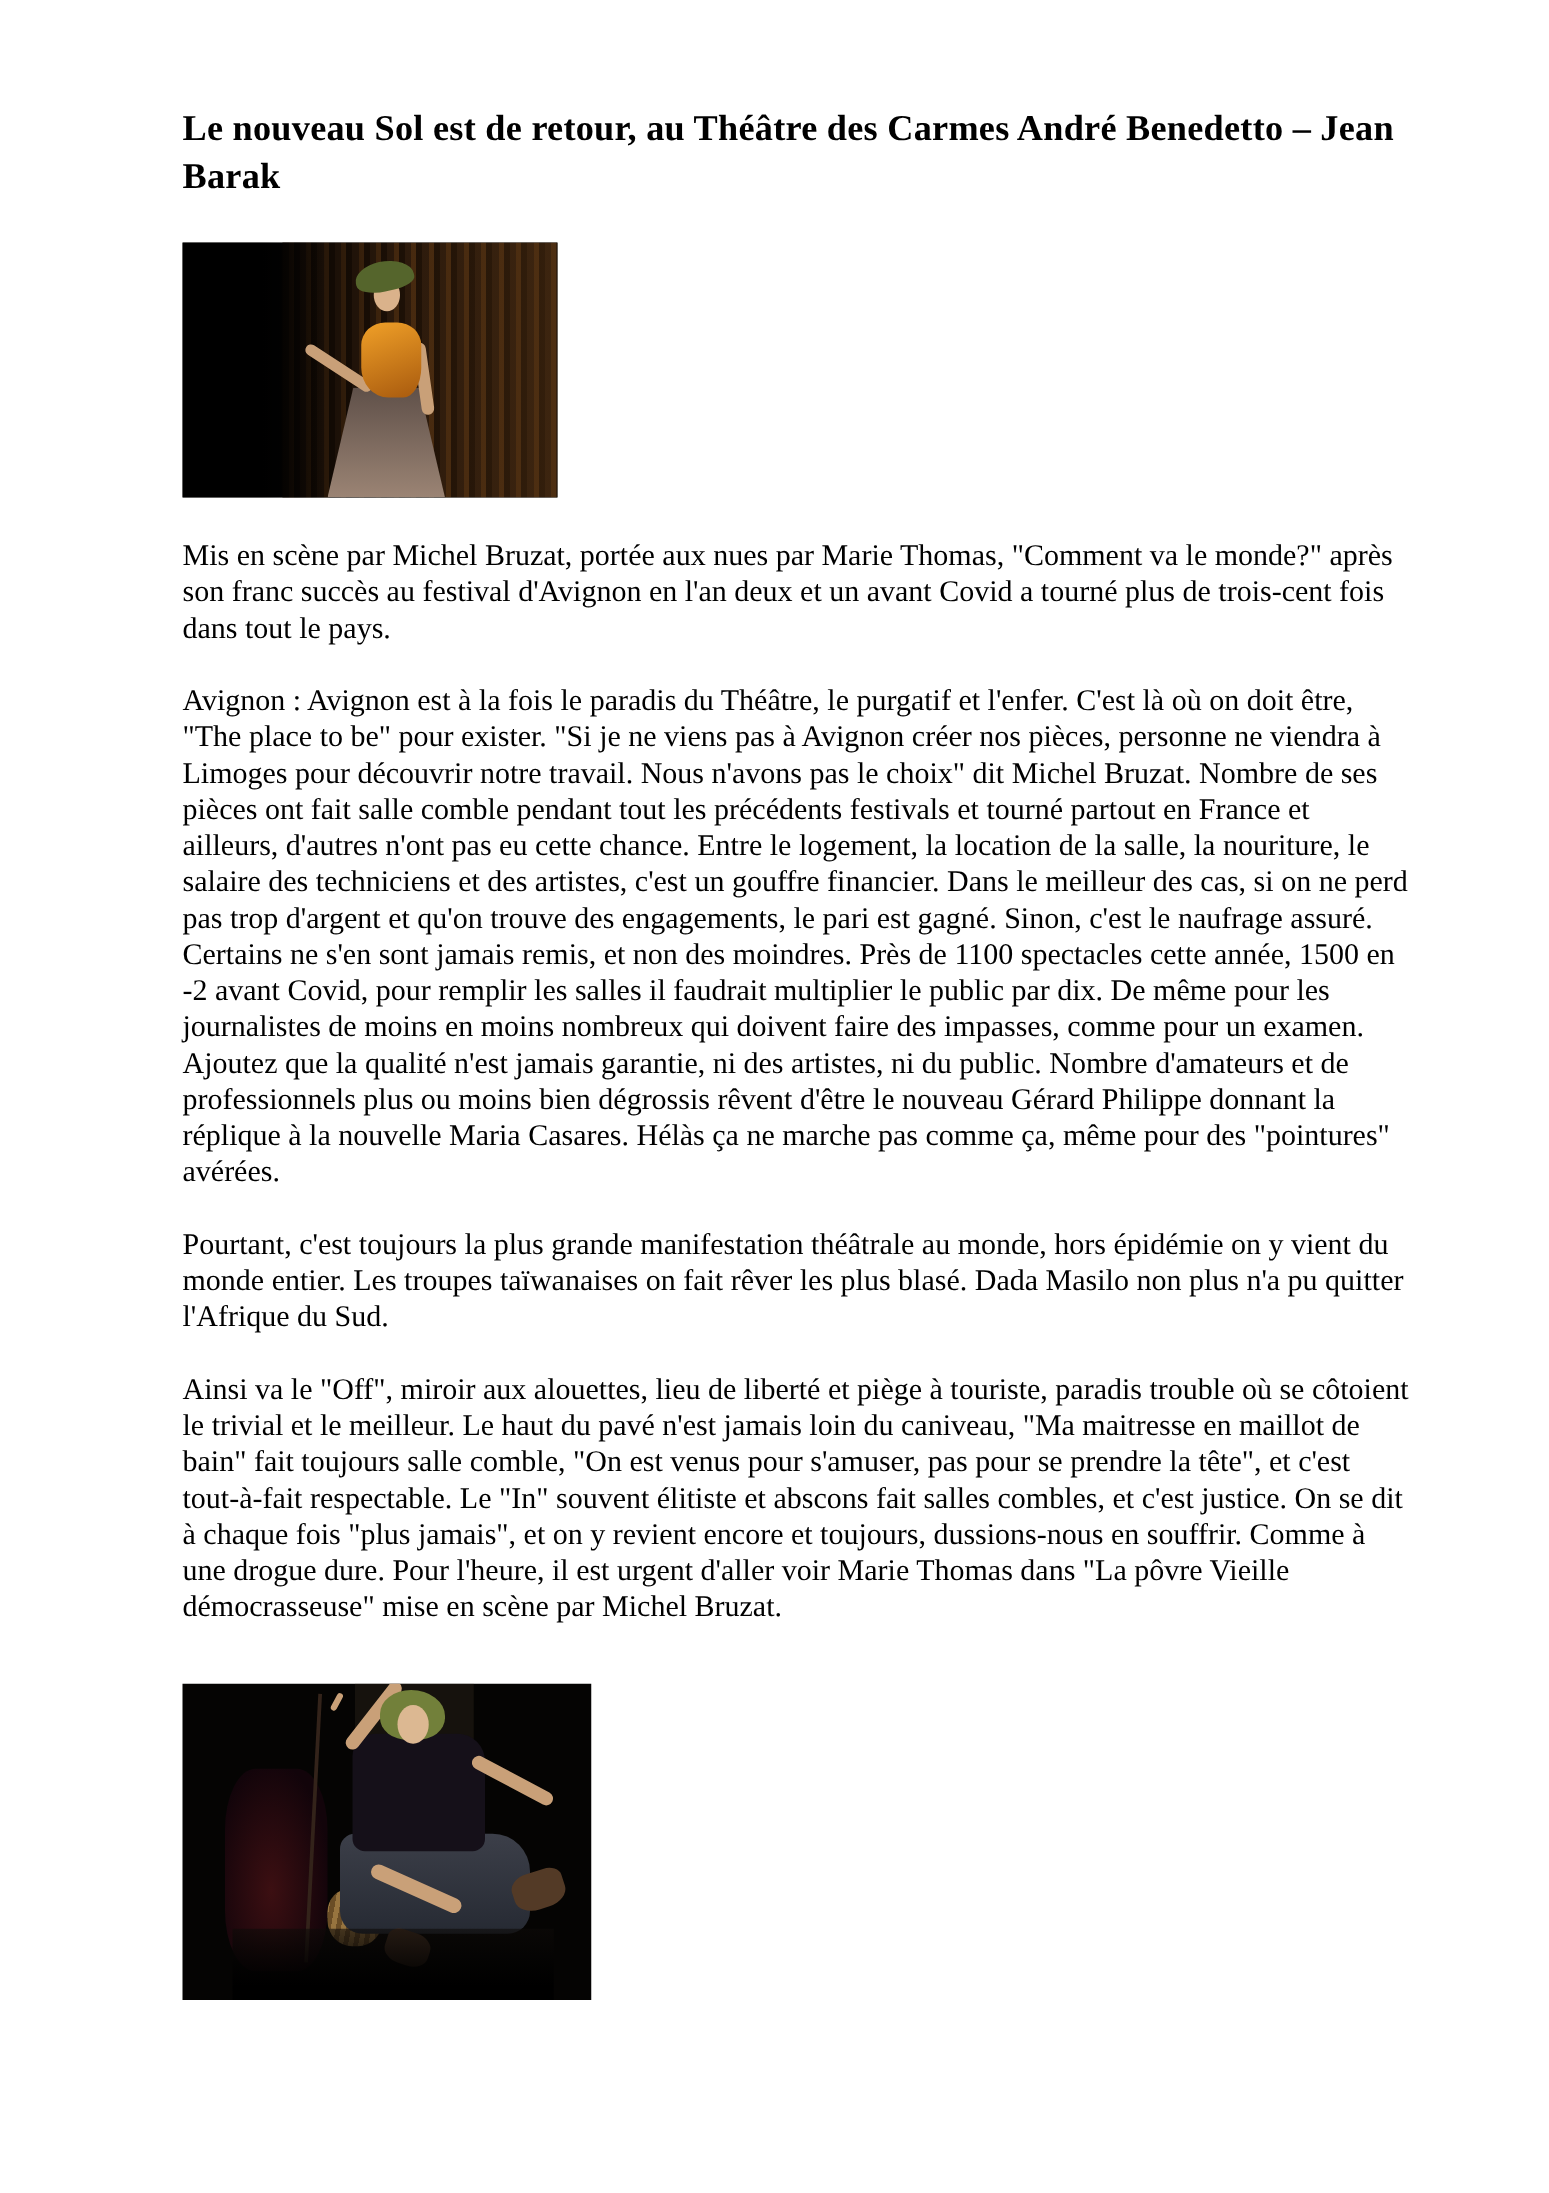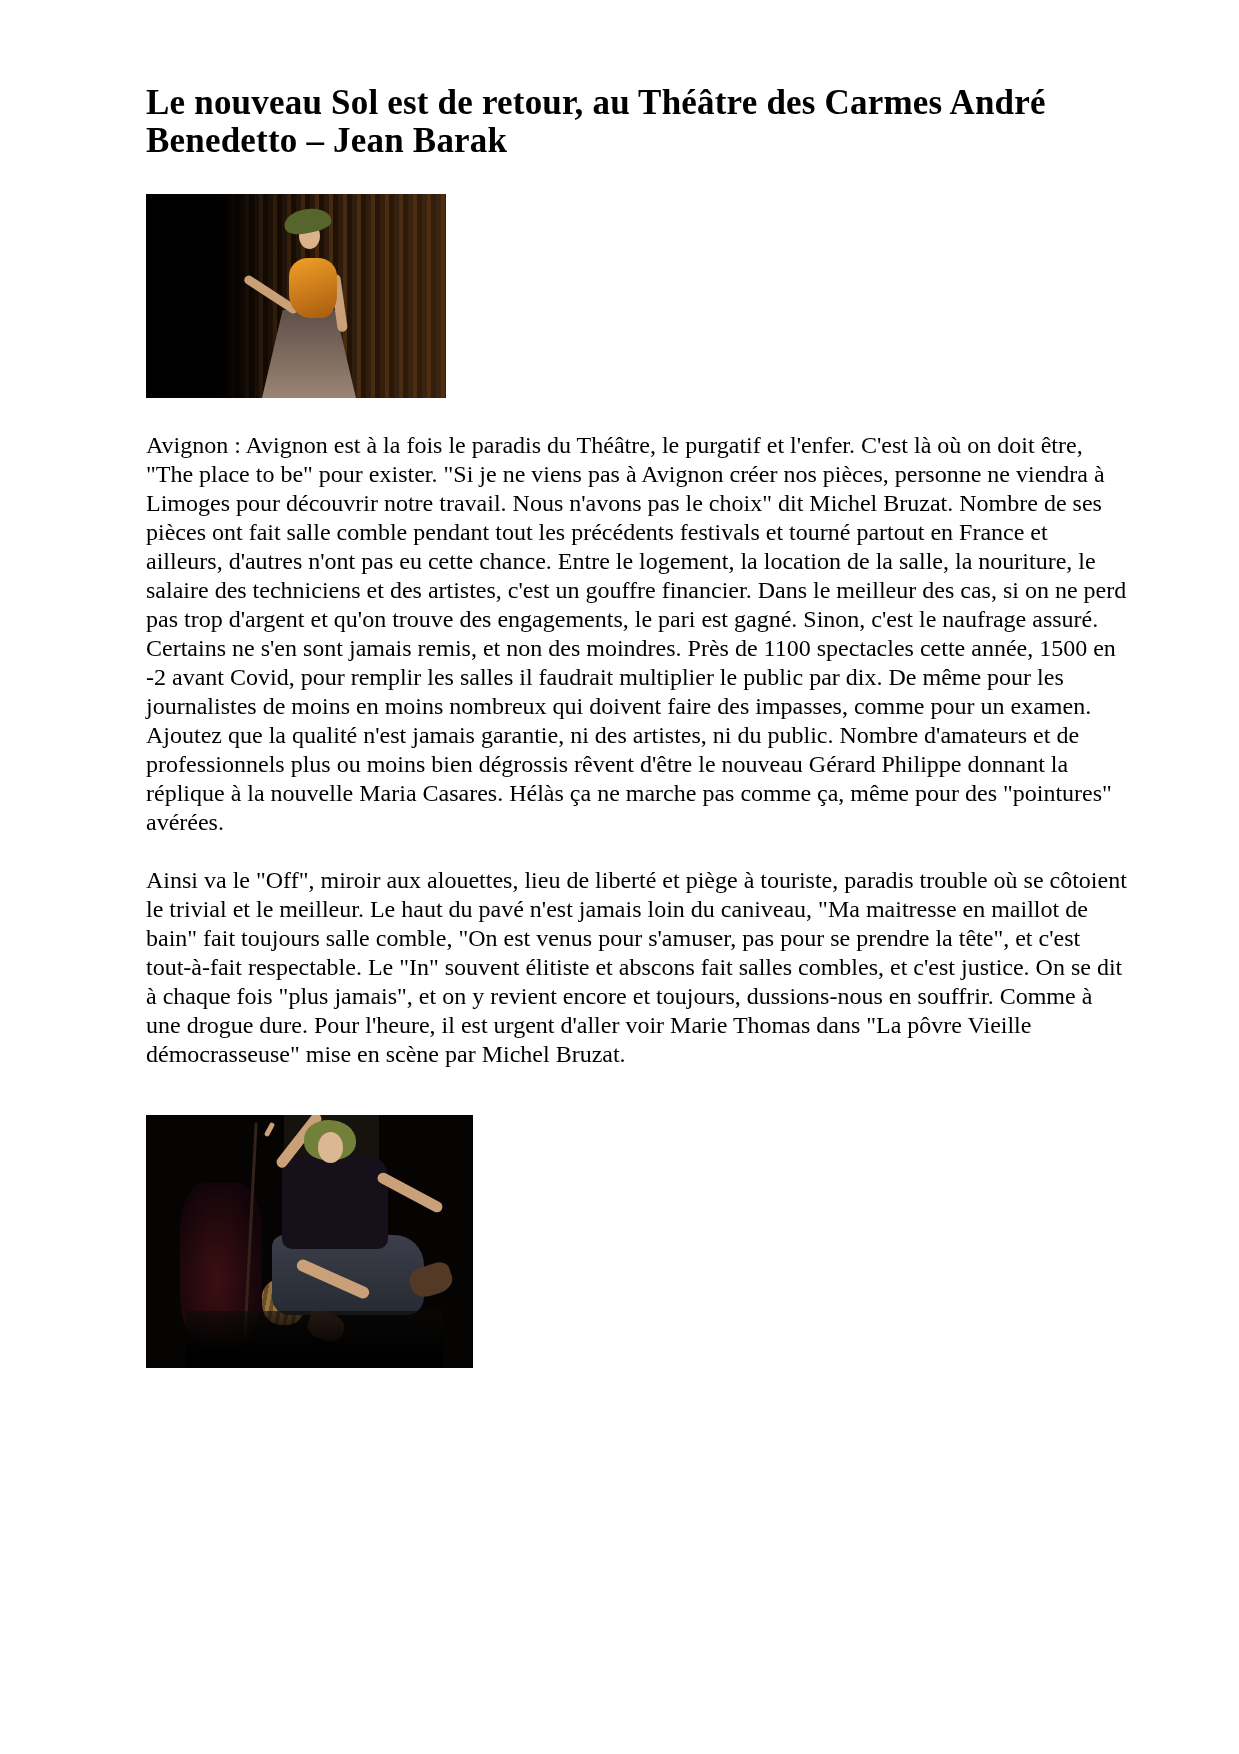--- a/index.html
+++ b/index.html
@@ -13,21 +13,21 @@
     height: 1754px;
     background: #ffffff;
     box-sizing: border-box;
     padding: 84px 110px 0 146px;
     font-family: "Liberation Serif", serif;
     color: #000000;
     overflow: hidden;
   }
   h1.title {
     margin: 0 0 34px 0;
-    font-size: 35px;
+    font-size: 29px;
     line-height: 38px;
     font-weight: bold;
     max-width: 980px;
     letter-spacing: 0.2px;
   }
   p.para {
     margin: 0 0 29px 0;
     font-size: 24px;
     line-height: 29px;
     max-width: 983px;
@@ -144,25 +144,31 @@
     <div class="p1-curtain"></div>
     <div class="p1-wing"></div>
     <div class="p1-skirt"></div>
     <div class="p1-arm-left"></div>
     <div class="p1-arm-right"></div>
     <div class="p1-corset"></div>
     <div class="p1-head"></div>
     <div class="p1-hat"></div>
   </figure>
 
+  <p class="para">
+    <span>Mis en scène par Michel Bruzat, portée aux nues par Marie Thomas, "Comment va le monde?" après son franc succès au festival d'Avignon en l'an deux et un avant Covid a tourné plus de trois-cent fois dans tout le pays.</span>
+  </p>
 
   <p class="para">
     <span class="lead">Avignon :</span><span> Avignon est à la fois le paradis du Théâtre, le purgatif et l'enfer. C'est là où on doit être, "The place to be" pour exister. "Si je ne viens pas à Avignon créer nos pièces, personne ne viendra à Limoges pour découvrir notre travail. Nous n'avons pas le choix" dit Michel Bruzat. Nombre de ses pièces ont fait salle comble pendant tout les précédents festivals et tourné partout en France et ailleurs, d'autres n'ont pas eu cette chance. Entre le logement, la location de la salle, la nouriture, le salaire des techniciens et des artistes, c'est un gouffre financier. Dans le meilleur des cas, si on ne perd pas trop d'argent et qu'on trouve des engagements, le pari est gagné. Sinon, c'est le naufrage assuré. Certains ne s'en sont jamais remis, et non des moindres. Près de 1100 spectacles cette année, 1500 en -2 avant Covid, pour remplir les salles il faudrait multiplier le public par dix. De même pour les journalistes de moins en moins nombreux qui doivent faire des impasses, comme pour un examen. Ajoutez que la qualité n'est jamais garantie, ni des artistes, ni du public. Nombre d'amateurs et de professionnels plus ou moins bien dégrossis rêvent d'être le nouveau Gérard Philippe donnant la réplique à la nouvelle Maria Casares. Hélàs ça ne marche pas comme ça, même pour des "pointures" avérées.</span>
   </p>
 
+  <p class="para">
+    <span>Pourtant, c'est toujours la plus grande manifestation théâtrale au monde, hors épidémie on y vient du monde entier. Les troupes taïwanaises on fait rêver les plus blasé. Dada Masilo non plus n'a pu quitter l'Afrique du Sud.</span>
+  </p>
 
   <p class="para">
     <span>Ainsi va le "Off", miroir aux alouettes, lieu de liberté et piège à touriste, paradis trouble où se côtoient le trivial et le meilleur. Le haut du pavé n'est jamais loin du caniveau, "Ma maitresse en maillot de bain" fait toujours salle comble, "On est venus pour s'amuser, pas pour se prendre la tête", et c'est tout-à-fait respectable. Le "In" souvent élitiste et abscons fait salles combles, et c'est justice. On se dit à chaque fois "plus jamais", et on y revient encore et toujours, dussions-nous en souffrir. Comme à une drogue dure. Pour l'heure, il est urgent d'aller voir Marie Thomas dans "La pôvre Vieille démocrasseuse" mise en scène par Michel Bruzat.</span>
   </p>
 
   <figure class="photo photo2" style="margin-left:0;" aria-label="Comédienne assise au sol, foulard vert, doigt levé, scène sombre">
     <div class="p2-backwall"></div>
     <div class="p2-curtain-red"></div>
     <div class="p2-pole"></div>
     <div class="p2-bag"></div>

